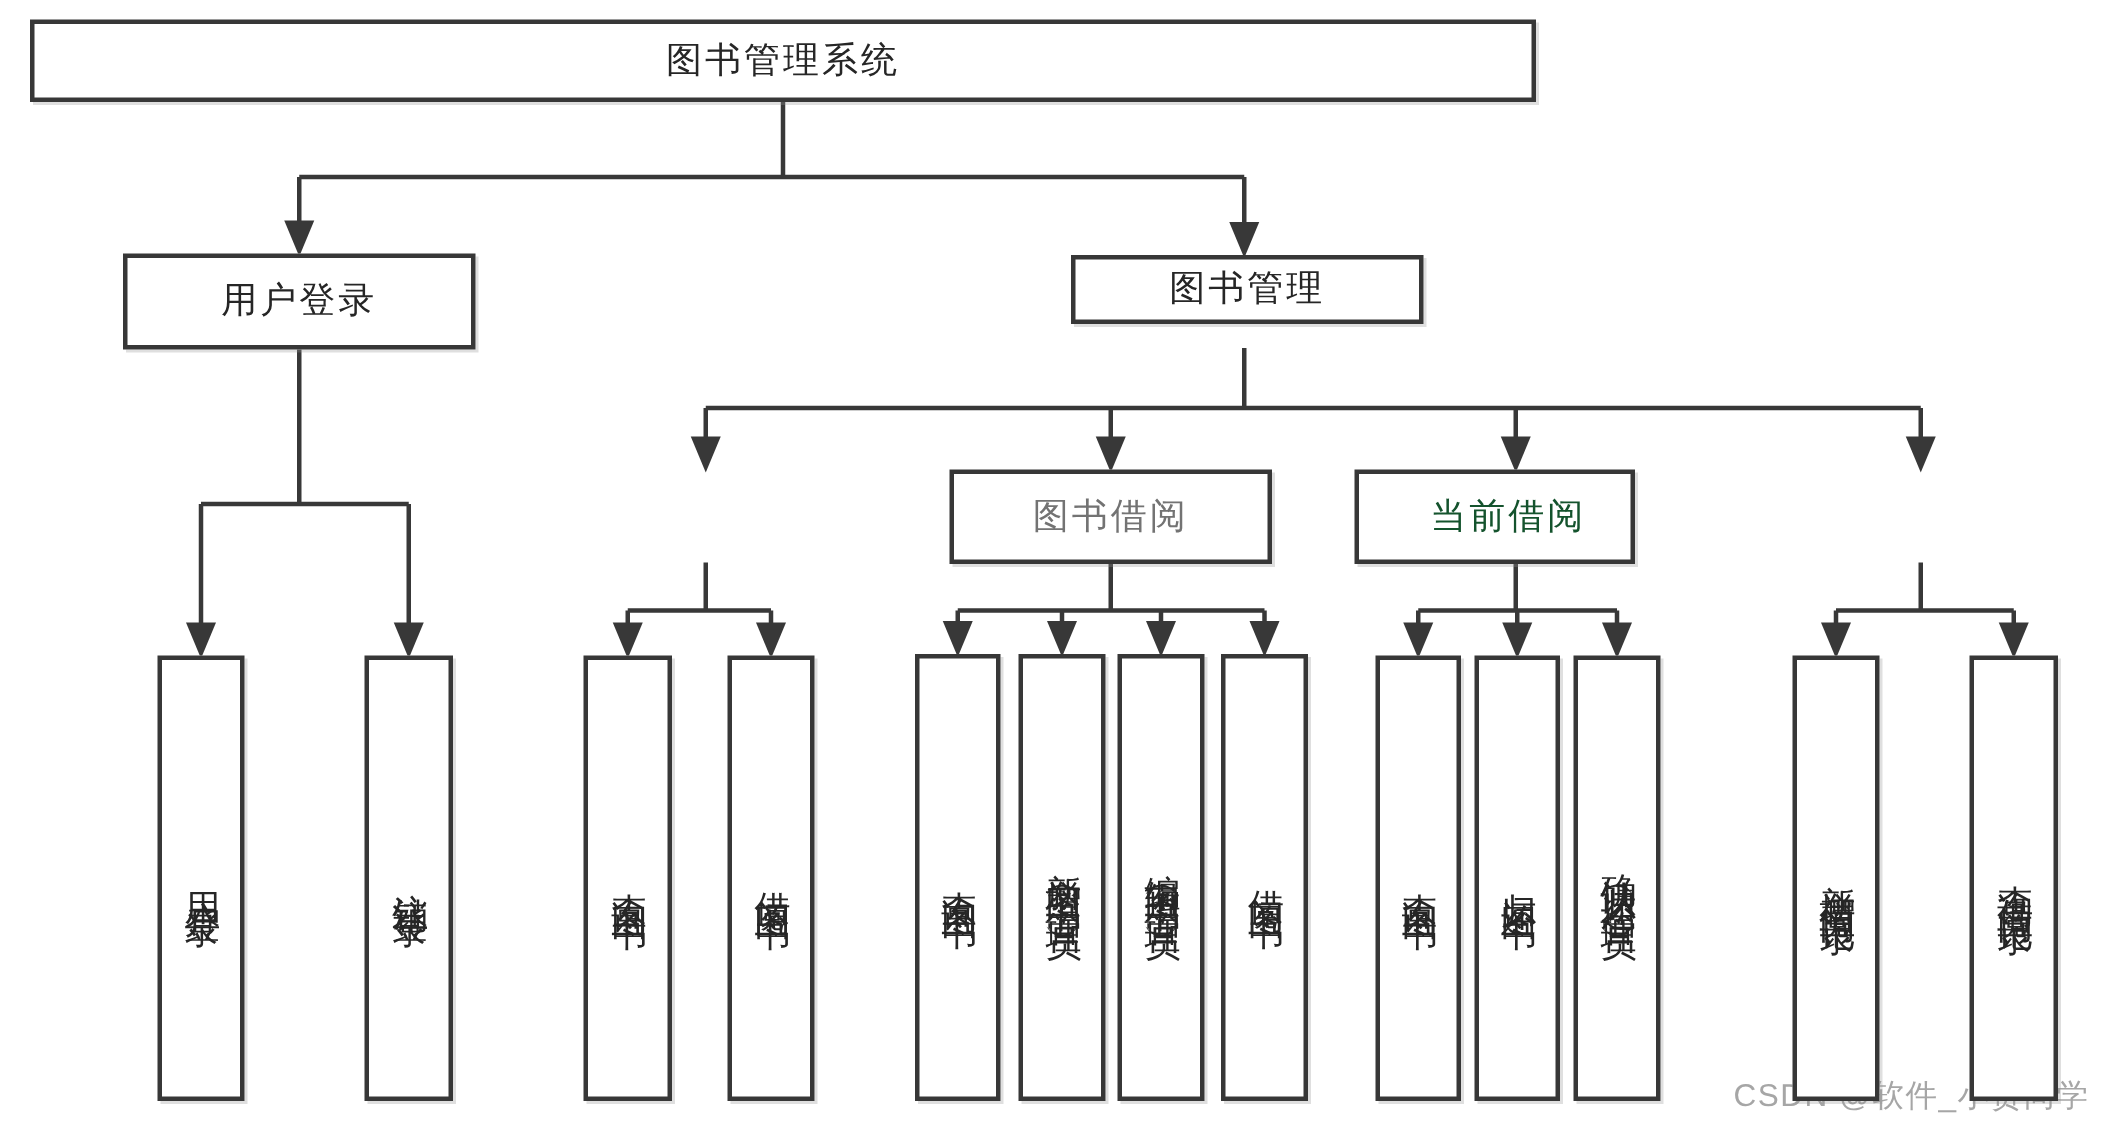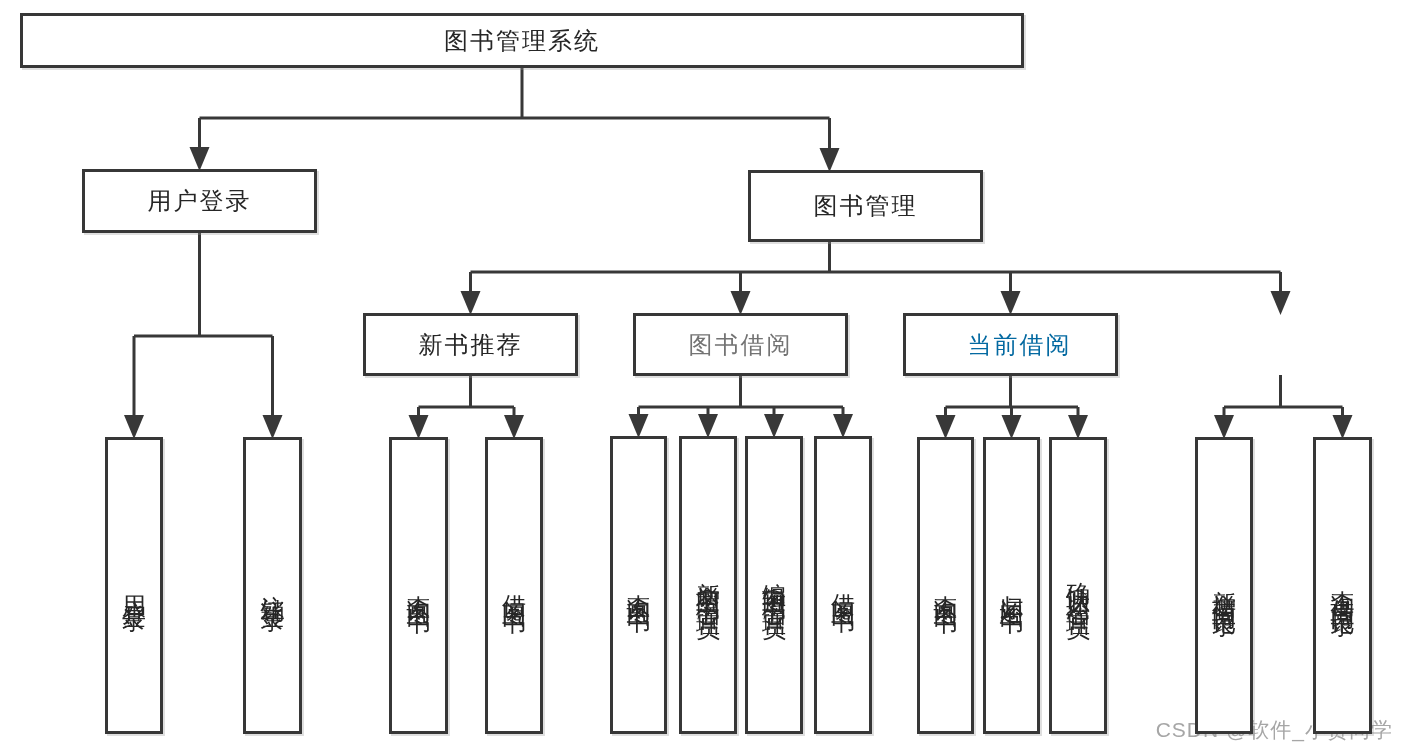--- a/index.html
+++ b/index.html
@@ -84,24 +84,23 @@
       <polygon points="945.5,439 935.5,415 955.5,415" fill="#383838"></polygon>
       <polygon points="1011.5,439 1001.5,415 1021.5,415" fill="#383838"></polygon>
       <polygon points="1078,439 1068,415 1088,415" fill="#383838"></polygon>
       <polygon points="1224,439 1214,415 1234,415" fill="#383838"></polygon>
       <polygon points="1342.5,439 1332.5,415 1352.5,415" fill="#383838"></polygon>
     </svg>
 
   <div class="watermark" style="color: rgb(166, 166, 166);">CSDN @软件_小贺同学</div>
 <div class="node" style="left: 20px; top: 13px; width: 1004px; height: 55px; border-color: rgb(55, 55, 55); color: rgb(38, 38, 38);">图书管理系统</div>
     <div class="node" style="left: 82px; top: 169px; width: 235px; height: 64px; border-color: rgb(55, 55, 55); color: rgb(38, 38, 38);">用户登录</div>
-    <div class="node" style="left: 748px; top: 170px; width: 235px; height: 72px; border-color: rgb(55, 55, 55); color: rgb(38, 38, 38);">图书管理</div>
-    <div class="node" style="left: 363px; top: 313px; width: 215px; height: 63px; border-color: rgb(55, 55, 55); color: rgb(38, 38, 38);">新书推荐</div>
+    <div class="node" style="left: 714px; top: 170px; width: 235px; height: 46px; border-color: rgb(55, 55, 55); color: rgb(38, 38, 38);">图书管理</div>
     <div class="node" style="left: 633px; top: 313px; width: 215px; height: 63px; border-color: rgb(55, 55, 55); color: #737373;">图书借阅</div>
-    <div class="node" style="left: 903px; top: 313px; width: 215px; height: 63px; border-color: rgb(55, 55, 55); color: #0369a1; padding-left: 18px;">当前借阅</div>
+    <div class="node" style="left: 903px; top: 313px; width: 187px; height: 63px; border-color: rgb(55, 55, 55); color: #14532d; padding-left: 18px;">当前借阅</div>
     <div class="node vertical" style="left: 105px; top: 437px; width: 58px; height: 297px; border-color: rgb(55, 55, 55); color: rgb(38, 38, 38);">用户登录</div>
     <div class="node vertical" style="left: 243px; top: 437px; width: 59px; height: 297px; border-color: rgb(55, 55, 55); color: rgb(38, 38, 38);">注销登录</div>
     <div class="node vertical" style="left: 389px; top: 437px; width: 59px; height: 297px; border-color: rgb(55, 55, 55); color: rgb(38, 38, 38);">查询图书</div>
     <div class="node vertical" style="left: 485px; top: 437px; width: 58px; height: 297px; border-color: rgb(55, 55, 55); color: rgb(38, 38, 38);">借阅图书</div>
     <div class="node vertical" style="left: 610px; top: 436px; width: 57px; height: 298px; border-color: rgb(55, 55, 55); color: rgb(38, 38, 38);">查询图书</div>
     <div class="node vertical" style="left: 679px; top: 436px; width: 58px; height: 298px; border-color: rgb(55, 55, 55); color: rgb(38, 38, 38);">新增图书（管理员）</div>
     <div class="node vertical" style="left: 745px; top: 436px; width: 58px; height: 298px; border-color: rgb(55, 55, 55); color: rgb(38, 38, 38);">编辑图书（管理员）</div>
     <div class="node vertical" style="left: 814px; top: 436px; width: 58px; height: 298px; border-color: rgb(55, 55, 55); color: rgb(38, 38, 38);">借阅图书</div>
     <div class="node vertical" style="left: 917px; top: 437px; width: 57px; height: 297px; border-color: rgb(55, 55, 55); color: rgb(38, 38, 38);">查询图书</div>
     <div class="node vertical" style="left: 983px; top: 437px; width: 57px; height: 297px; border-color: rgb(55, 55, 55); color: rgb(38, 38, 38);">归还图书</div>

